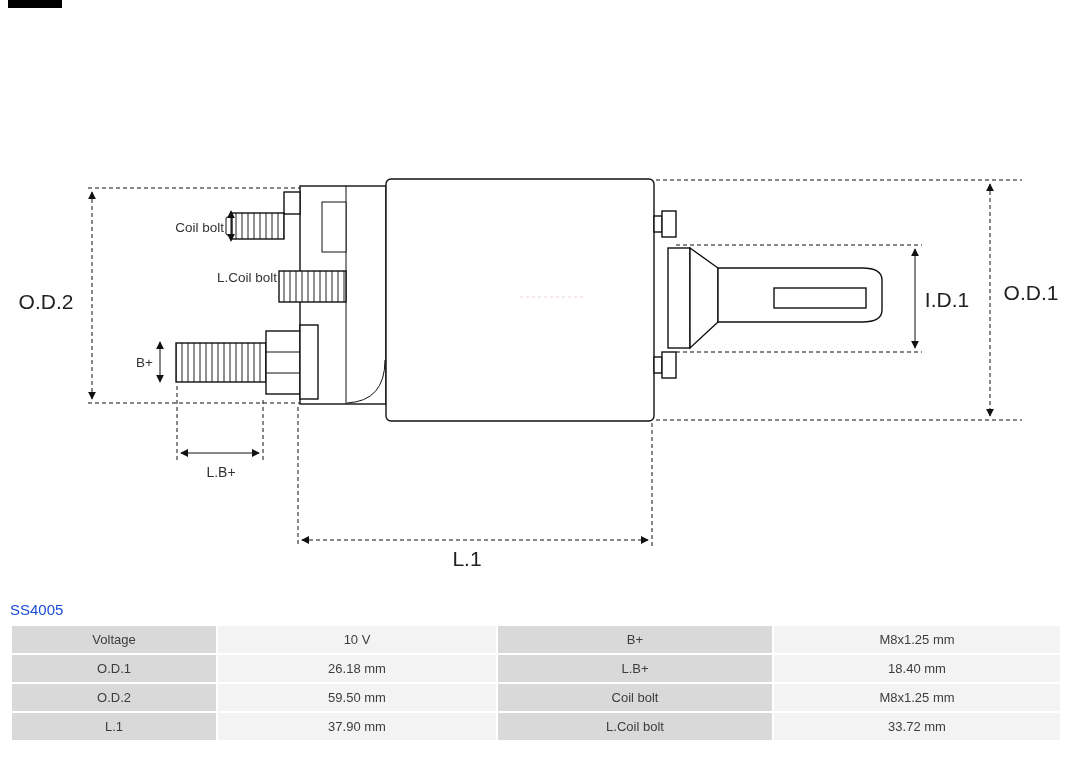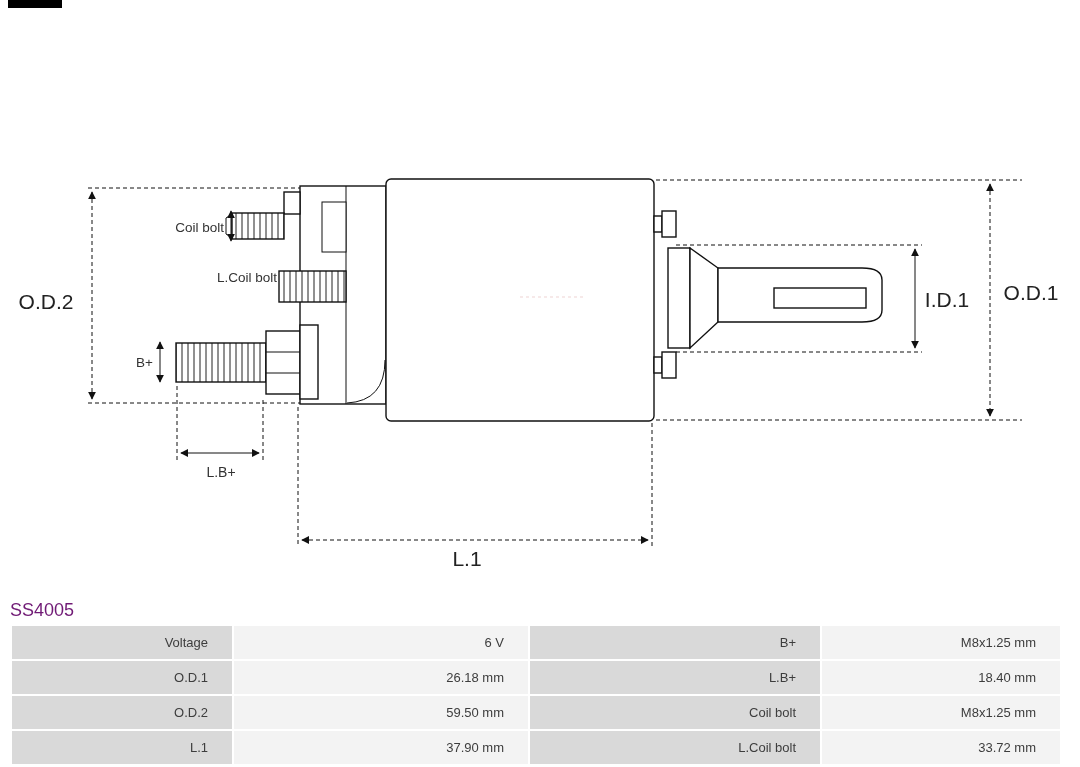--- a/index.html
+++ b/index.html
@@ -1,22 +1,22 @@
 <!DOCTYPE html>
 <html><head>
 <meta charset="utf-8">
 <style>
   html,body{margin:0;padding:0;background:#ffffff;}
   body{width:1080px;height:767px;font-family:"Liberation Sans",sans-serif;overflow:hidden;position:relative;}
   .logo-fragment{position:absolute;top:0;left:8px;width:54px;height:8px;background:#000;}
   svg.drawing{display:block;}
   svg text{font-family:"Liberation Sans",sans-serif;}
-  .product-code{display:inline-block;color:#701a75;font-size:18px;margin:8px 4px 4px 10px;line-height:20px;cursor:pointer;}
+  .product-code{display:inline-block;color:#1d4ed8;font-size:15px;margin:8px 4px 4px 10px;line-height:20px;cursor:pointer;}
   .spec-table{width:1052px;margin-left:10px;border-collapse:separate;border-spacing:2px;font-size:13px;color:#3d3d3d;table-layout:fixed;}
-  .spec-table td{height:33px;padding:0 24px;text-align:right;overflow:hidden;white-space:nowrap;}
+  .spec-table td{height:27px;padding:0 16px;text-align:center;overflow:hidden;white-space:nowrap;}
   .spec-table td.lbl{background:#d9d9d9;}
   .spec-table td.val{background:#f3f3f3;}
   .spec-table td:nth-child(1){width:172px;}
   .spec-table td:nth-child(2){width:246px;}
   .spec-table td:nth-child(3){width:242px;}
 </style>
 </head>
 <body>
 
 
@@ -108,21 +108,21 @@
   </g>
   <text x="467" y="566" font-size="21" text-anchor="middle" fill="#222">L.1</text>
 </svg>
 
 <a class="product-code">SS4005</a>
 
 <table class="spec-table">
   <tbody>
     <tr>
       <td class="lbl">Voltage</td>
-      <td class="val">6 V</td>
+      <td class="val">10 V</td>
       <td class="lbl">B+</td>
       <td class="val">M8x1.25 mm</td>
     </tr>
     <tr>
       <td class="lbl">O.D.1</td>
       <td class="val">26.18 mm</td>
       <td class="lbl">L.B+</td>
       <td class="val">18.40 mm</td>
     </tr>
     <tr>

